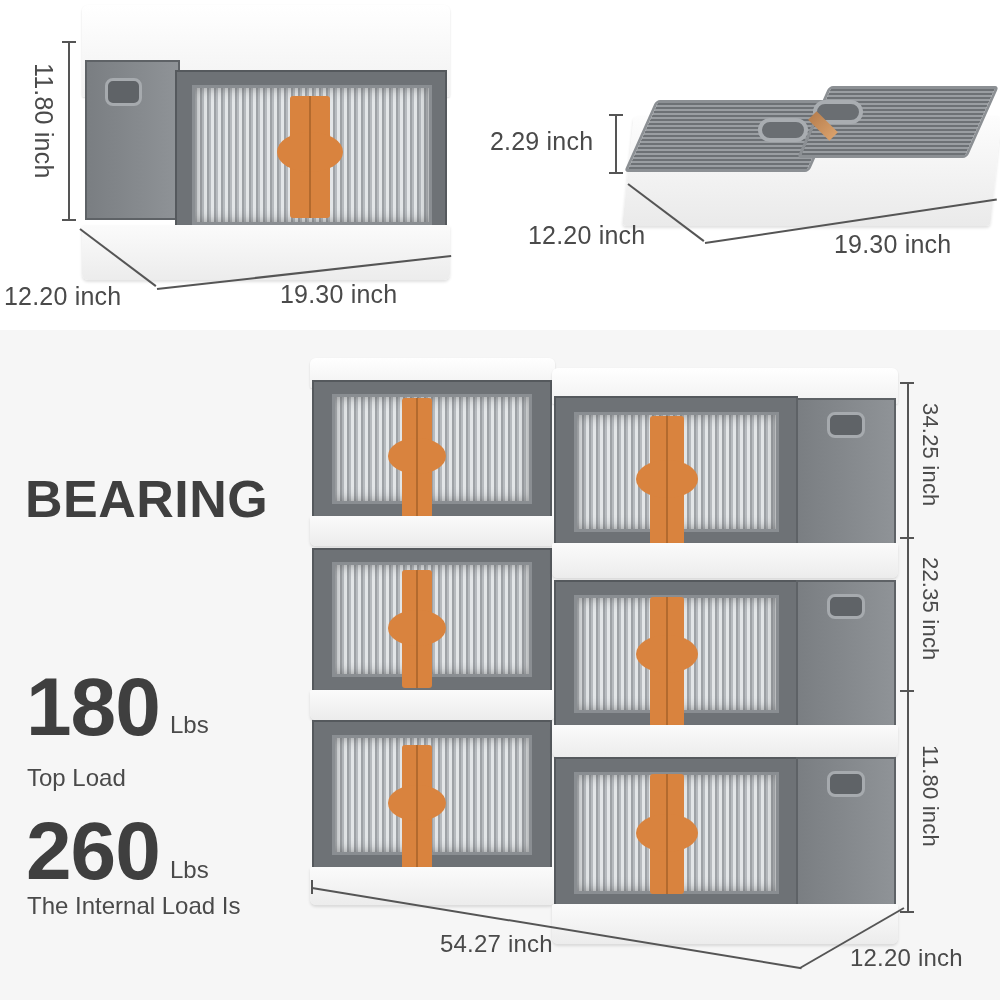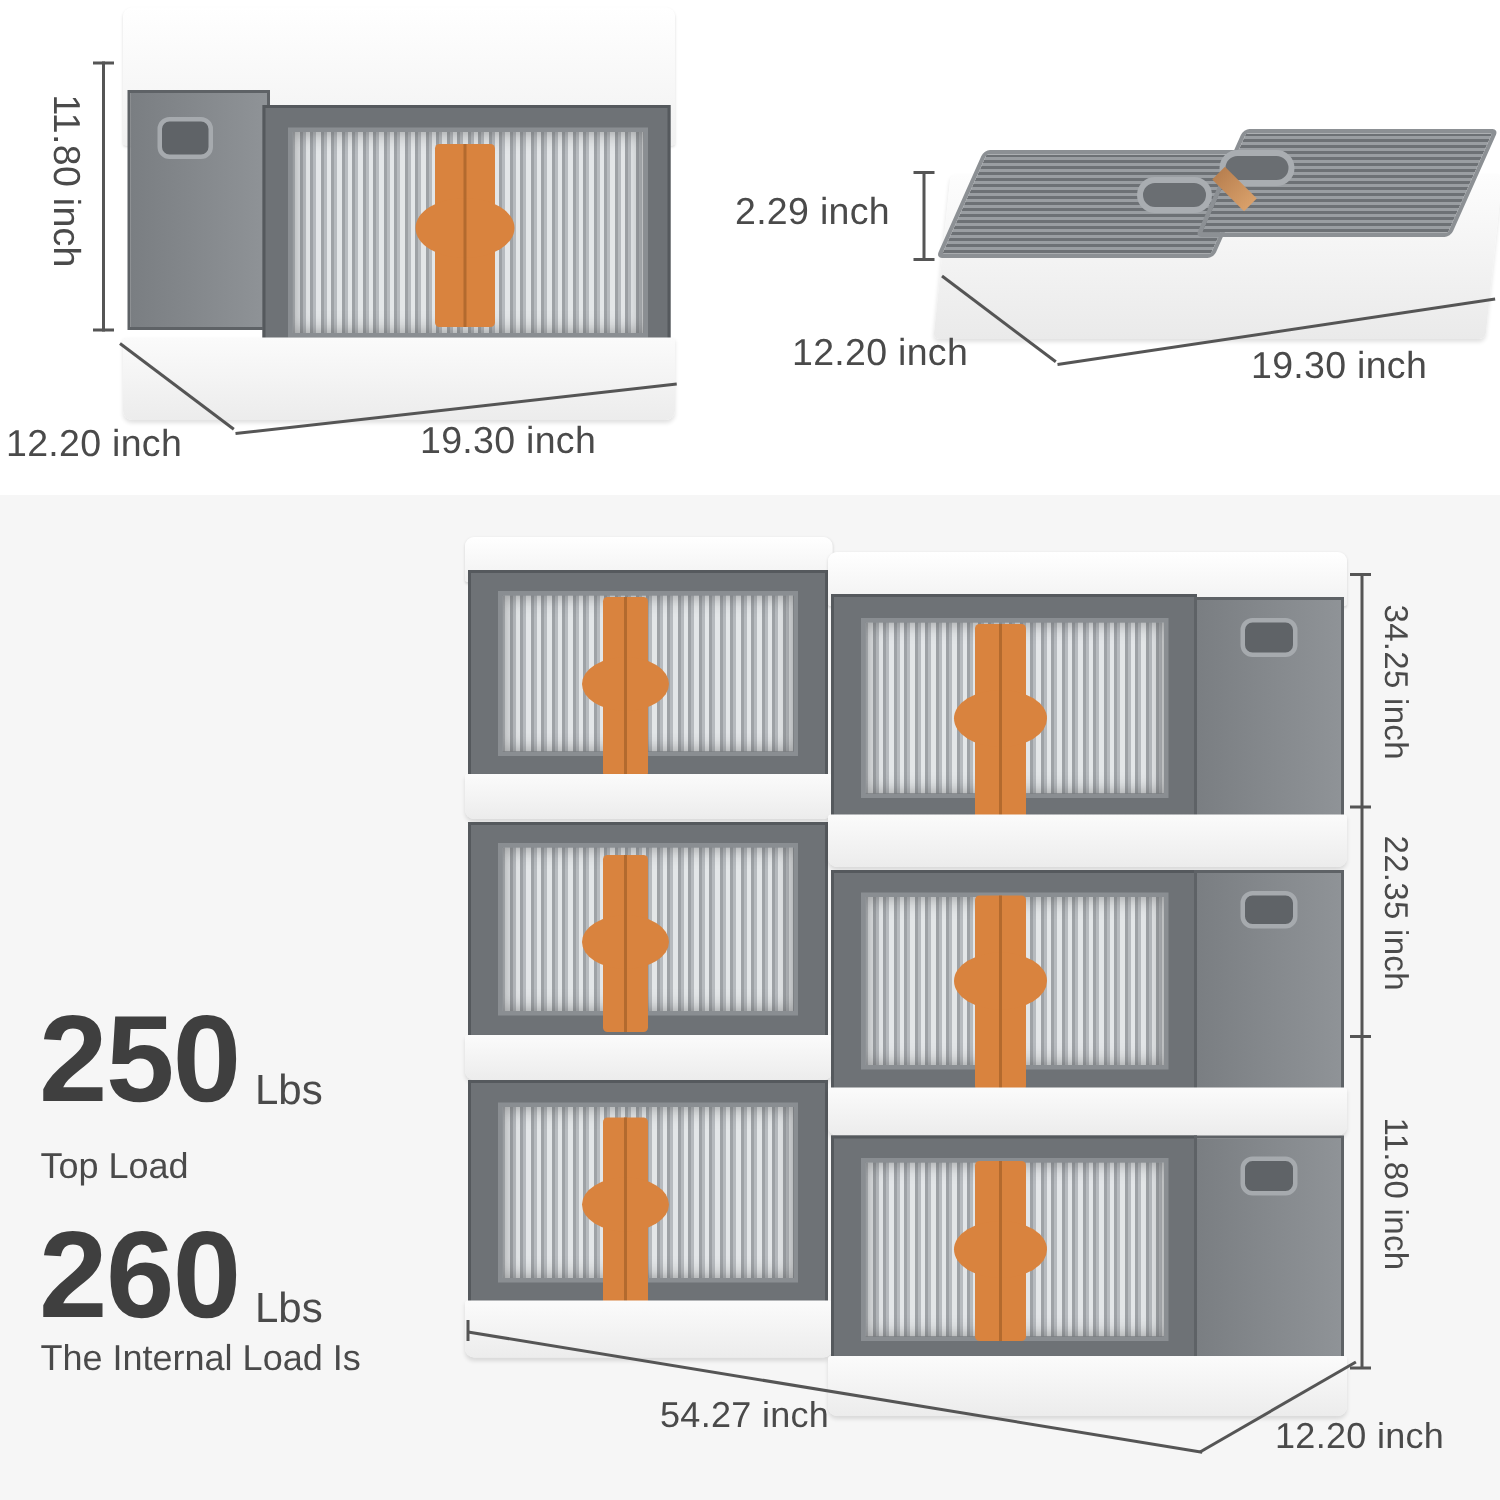--- a/index.html
+++ b/index.html
@@ -28,21 +28,21 @@
 
   
   .folded .base { background: linear-gradient(#fdfdfd, #eaeaea); border-radius: 4px; }
   .folded .panel { position: absolute; background: repeating-linear-gradient(0deg, #6d7175 0 2px, #9a9ea2 2px 4px); border: 3px solid #8c9094; border-radius: 4px; }
   .folded .strip { position: absolute; background: linear-gradient(90deg, #b88050, #d9a06a); }
   .folded .ring { position: absolute; border: 4px solid #a9adb1; border-radius: 12px; background: #6a6e72; }
 
   
   .load-title { position: absolute; left: 25px; top: 470px; font-size: 52px; line-height: 58px; font-weight: 700; color: #3f3f3f; letter-spacing: 0.5px; }
   .load-num { position: absolute; left: 26px; font-size: 82px; font-weight: 700; color: #3f3f3f; line-height: 1; letter-spacing: -1px; }
-  .load-unit { position: absolute; font-size: 28px; color: #4a4a4a; }
+  .load-unit { position: absolute; font-size: 24px; color: #4a4a4a; }
   .load-caption { position: absolute; left: 27px; font-size: 24px; color: #4a4a4a; white-space: nowrap; }
 </style>
 </head>
 <body>
 
 <div class="top-panel">
 
   <div class="box" style="left:80px; top:0; width:380px; height:290px;">
     <div class="lid" style="left:2px; top:5px; width:368px; height:92px;"></div>
     <div class="side" style="left:5px; top:60px; width:95px; height:160px;">
@@ -82,23 +82,24 @@
 
   <div class="line" style="left:628px; top:183px; width:95px; height:2px; transform-origin:left center; transform:rotate(37deg);"></div>
   <div class="line" style="left:705px; top:242px; width:295px; height:2px; transform-origin:left center; transform:rotate(-8.5deg);"></div>
   <div class="dim-text" style="left:528px; top:221px;">12.20 inch</div>
   <div class="dim-text" style="left:834px; top:230px;">19.30 inch</div>
 </div>
 
 <div class="bottom-panel"></div>
 
 <div class="load-title">
+  <div>BEARING</div>
 </div>
 
-<div class="load-num" style="top:666px;">250</div>
+<div class="load-num" style="top:666px;">180</div>
 <div class="load-unit" style="left:170px; top:711px;">Lbs</div>
 <div class="load-caption" style="top:764px;">Top Load</div>
 
 <div class="load-num" style="top:810px;">260</div>
 <div class="load-unit" style="left:170px; top:856px;">Lbs</div>
 <div class="load-caption" style="top:892px;">The Internal Load Is</div>
 
 <div>
 
   <div class="box" style="left:310px; top:358px; width:245px; height:185px;">

